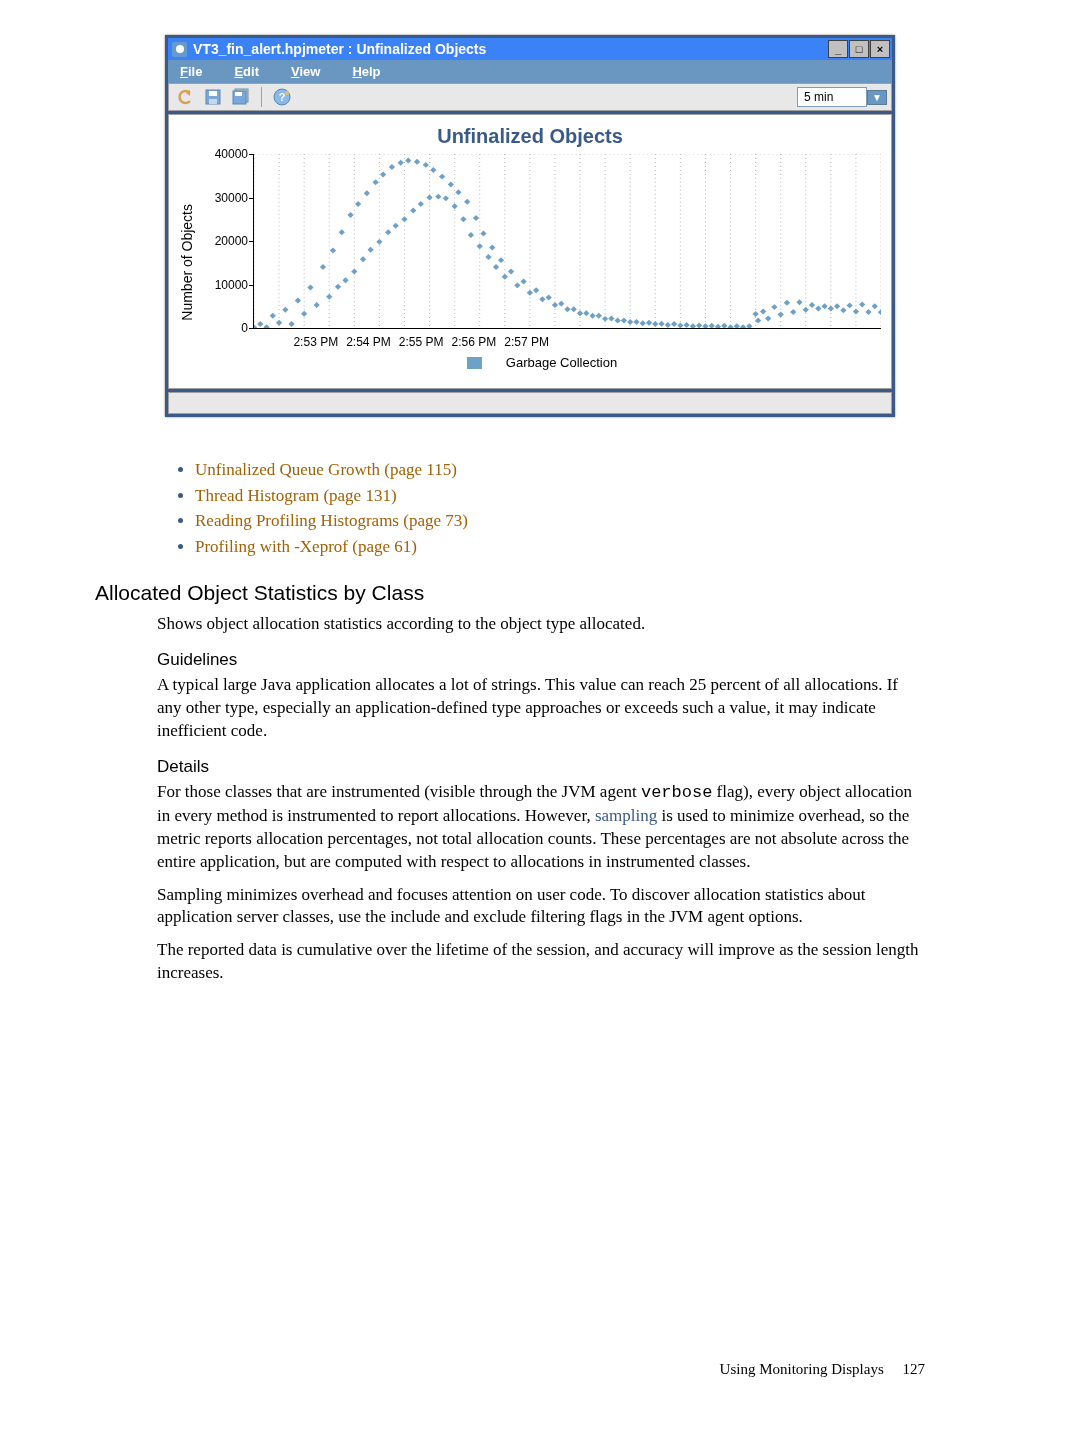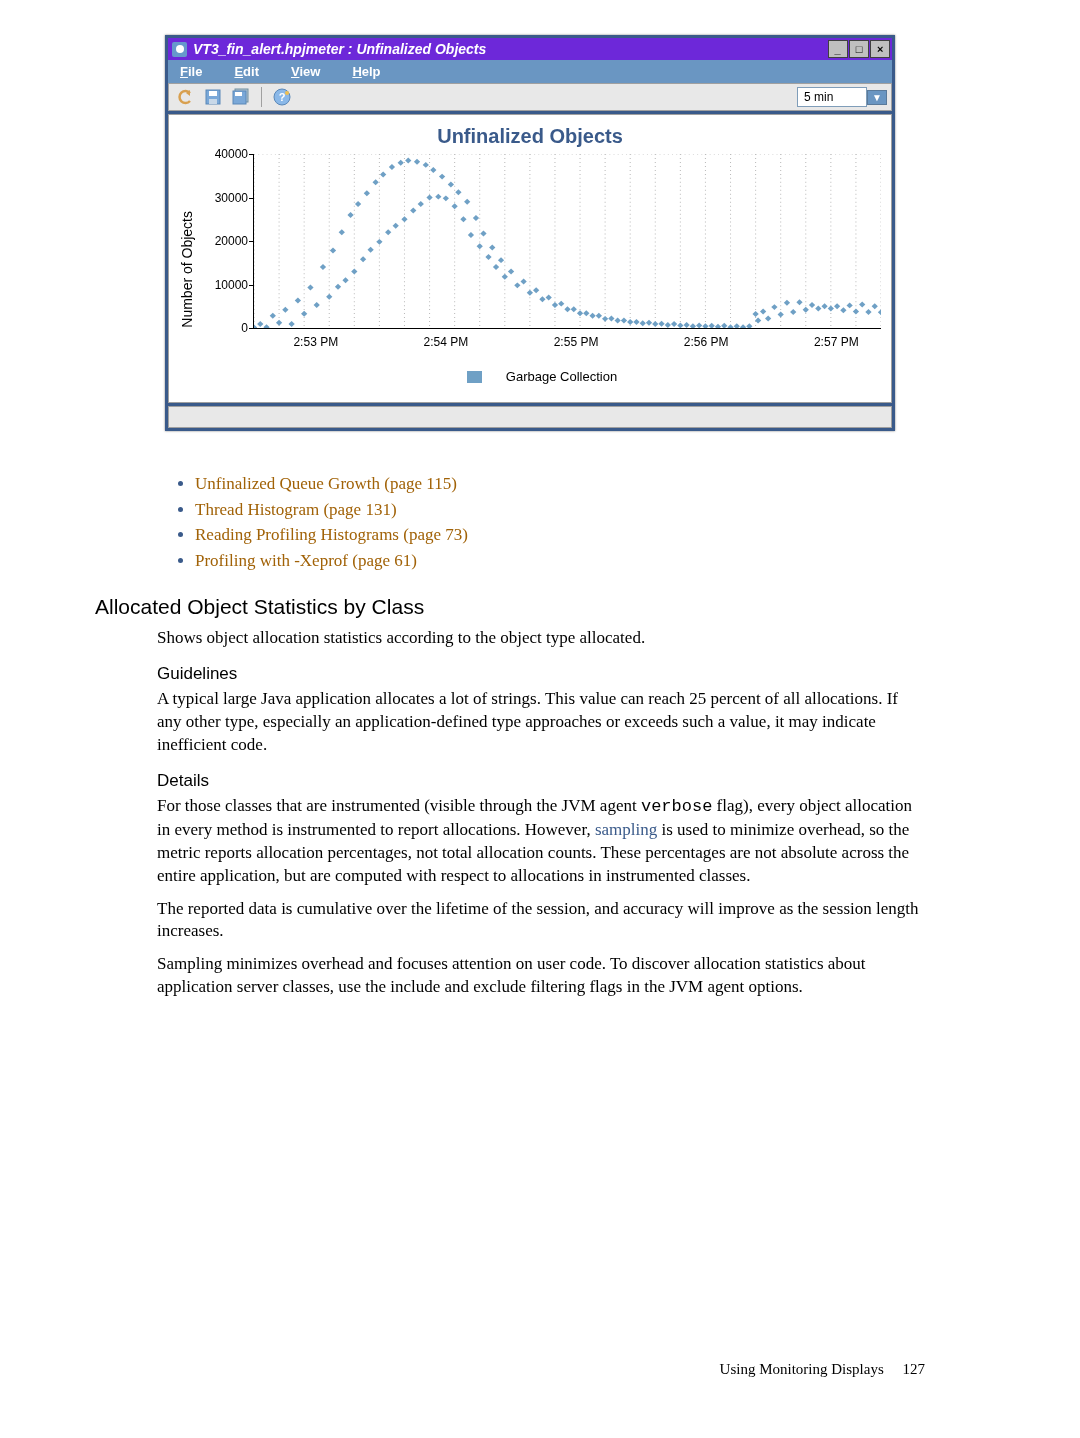--- a/index.html
+++ b/index.html
@@ -16,27 +16,26 @@
     width: 730px;
     margin-left: 70px;
     margin-bottom: 40px;
     background: #3a5a8a;
     padding: 3px;
     box-shadow: 0 0 2px rgba(0,0,0,0.5);
   }
   .titlebar {
     display: flex;
     align-items: center;
-    background: #6d28d9;
+    background: #3b82f6;
     color: #fff;
     font-family: Tahoma, Arial, sans-serif;
     font-weight: bold;
     font-size: 14px;
     padding: 2px 2px 2px 4px;
-    font-style: italic;
   }
   .titlebar .app-icon {
     width: 15px; height: 15px;
     background: #6699cc;
     display: inline-flex;
     align-items: center;
     justify-content: center;
     margin-right: 6px;
     border-radius: 2px;
   }
@@ -141,34 +140,35 @@
     width: 46px;
     text-align: right;
     font-family: Arial, sans-serif;
     font-size: 12px;
     transform: translateY(-50%);
   }
   .ytick-mark { position: absolute; left: -5px; width: 5px; height: 1px; background: #000; }
   .xtick-labels {
     display: flex;
     margin-left: 50px;
-    justify-content: space-between;
+    justify-content: flex-start;
     font-family: Arial, sans-serif;
     font-size: 12px;
     padding: 6px 0 0 0;
+    gap: 8px;
   }
   .xtick-labels span { transform: translateX(-50%); }
   .legend {
     display: flex;
     justify-content: center;
     align-items: center;
     gap: 24px;
     font-family: Arial, sans-serif;
     font-size: 13px;
-    margin-top: 20px;
+    margin-top: 6px;
   }
   .legend-swatch {
     width: 15px; height: 12px;
     background: #6fa0c5;
     border: 1px solid #6fa0c5;
   }
   .statusbar {
     background: #e8e8e8;
     border: 1px solid #a0a0a0;
     height: 22px;
@@ -481,22 +481,22 @@
   <h2 class="section-h2" style="margin-left:0">Allocated Object Statistics by Class</h2>
   <p class="body-text">Shows object allocation statistics according to the object type allocated.</p>
 
   <div class="subhead">Guidelines</div>
   <p class="body-text">A typical large Java application allocates a lot of strings. This value can reach 25 percent of all allocations. If any other type, especially an application-defined type approaches or exceeds such a value, it may indicate inefficient code.</p>
 
   <div class="subhead">Details</div>
   <p class="body-text">
     <span>For those classes that are instrumented (visible through the JVM agent </span><code class="inline">verbose</code><span> flag), every object allocation in every method is instrumented to report allocations. However, </span><a href="#" class="body-link">sampling</a><span> is used to minimize overhead, so the metric reports allocation percentages, not total allocation counts. These percentages are not absolute across the entire application, but are computed with respect to allocations in instrumented classes.</span>
   </p>
+  <p class="body-text">Sampling minimizes overhead and focuses attention on user code. To discover allocation statistics about application server classes, use the include and exclude filtering flags in the JVM agent options.</p>
   <p class="body-text">The reported data is cumulative over the lifetime of the session, and accuracy will improve as the session length increases.</p>
-  <p class="body-text">Sampling minimizes overhead and focuses attention on user code. To discover allocation statistics about application server classes, use the include and exclude filtering flags in the JVM agent options.</p>
 
 </div>
 
 <div class="footer">
   <span>Using Monitoring Displays</span>
   &nbsp;&nbsp;&nbsp;
   <span>127</span>
 </div>
 
 </body></html>

